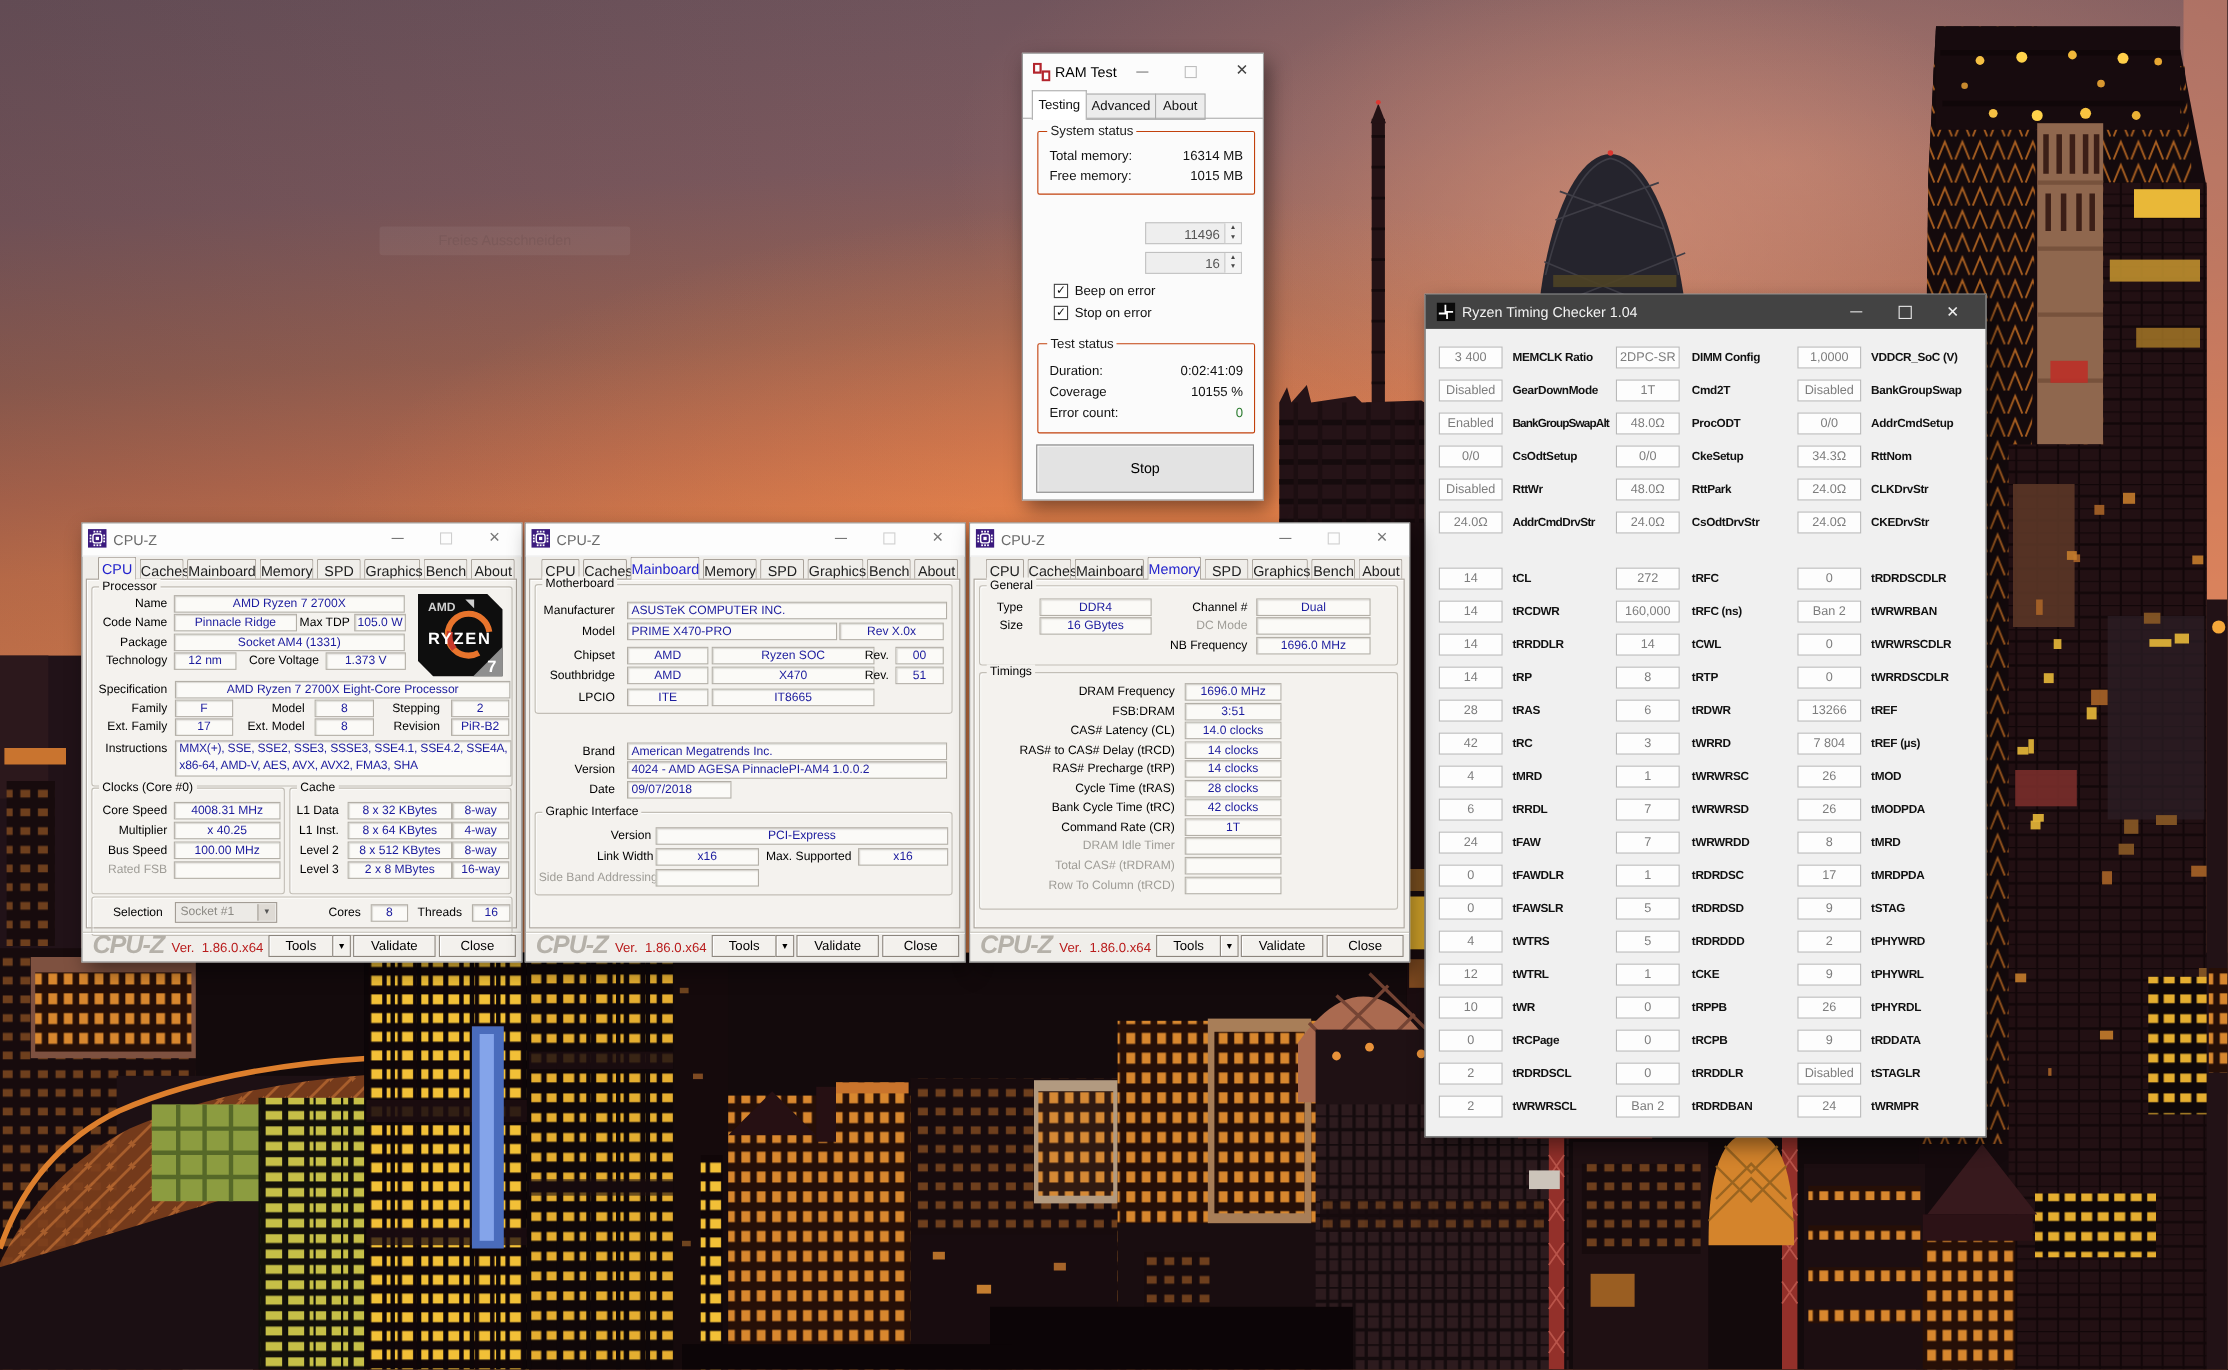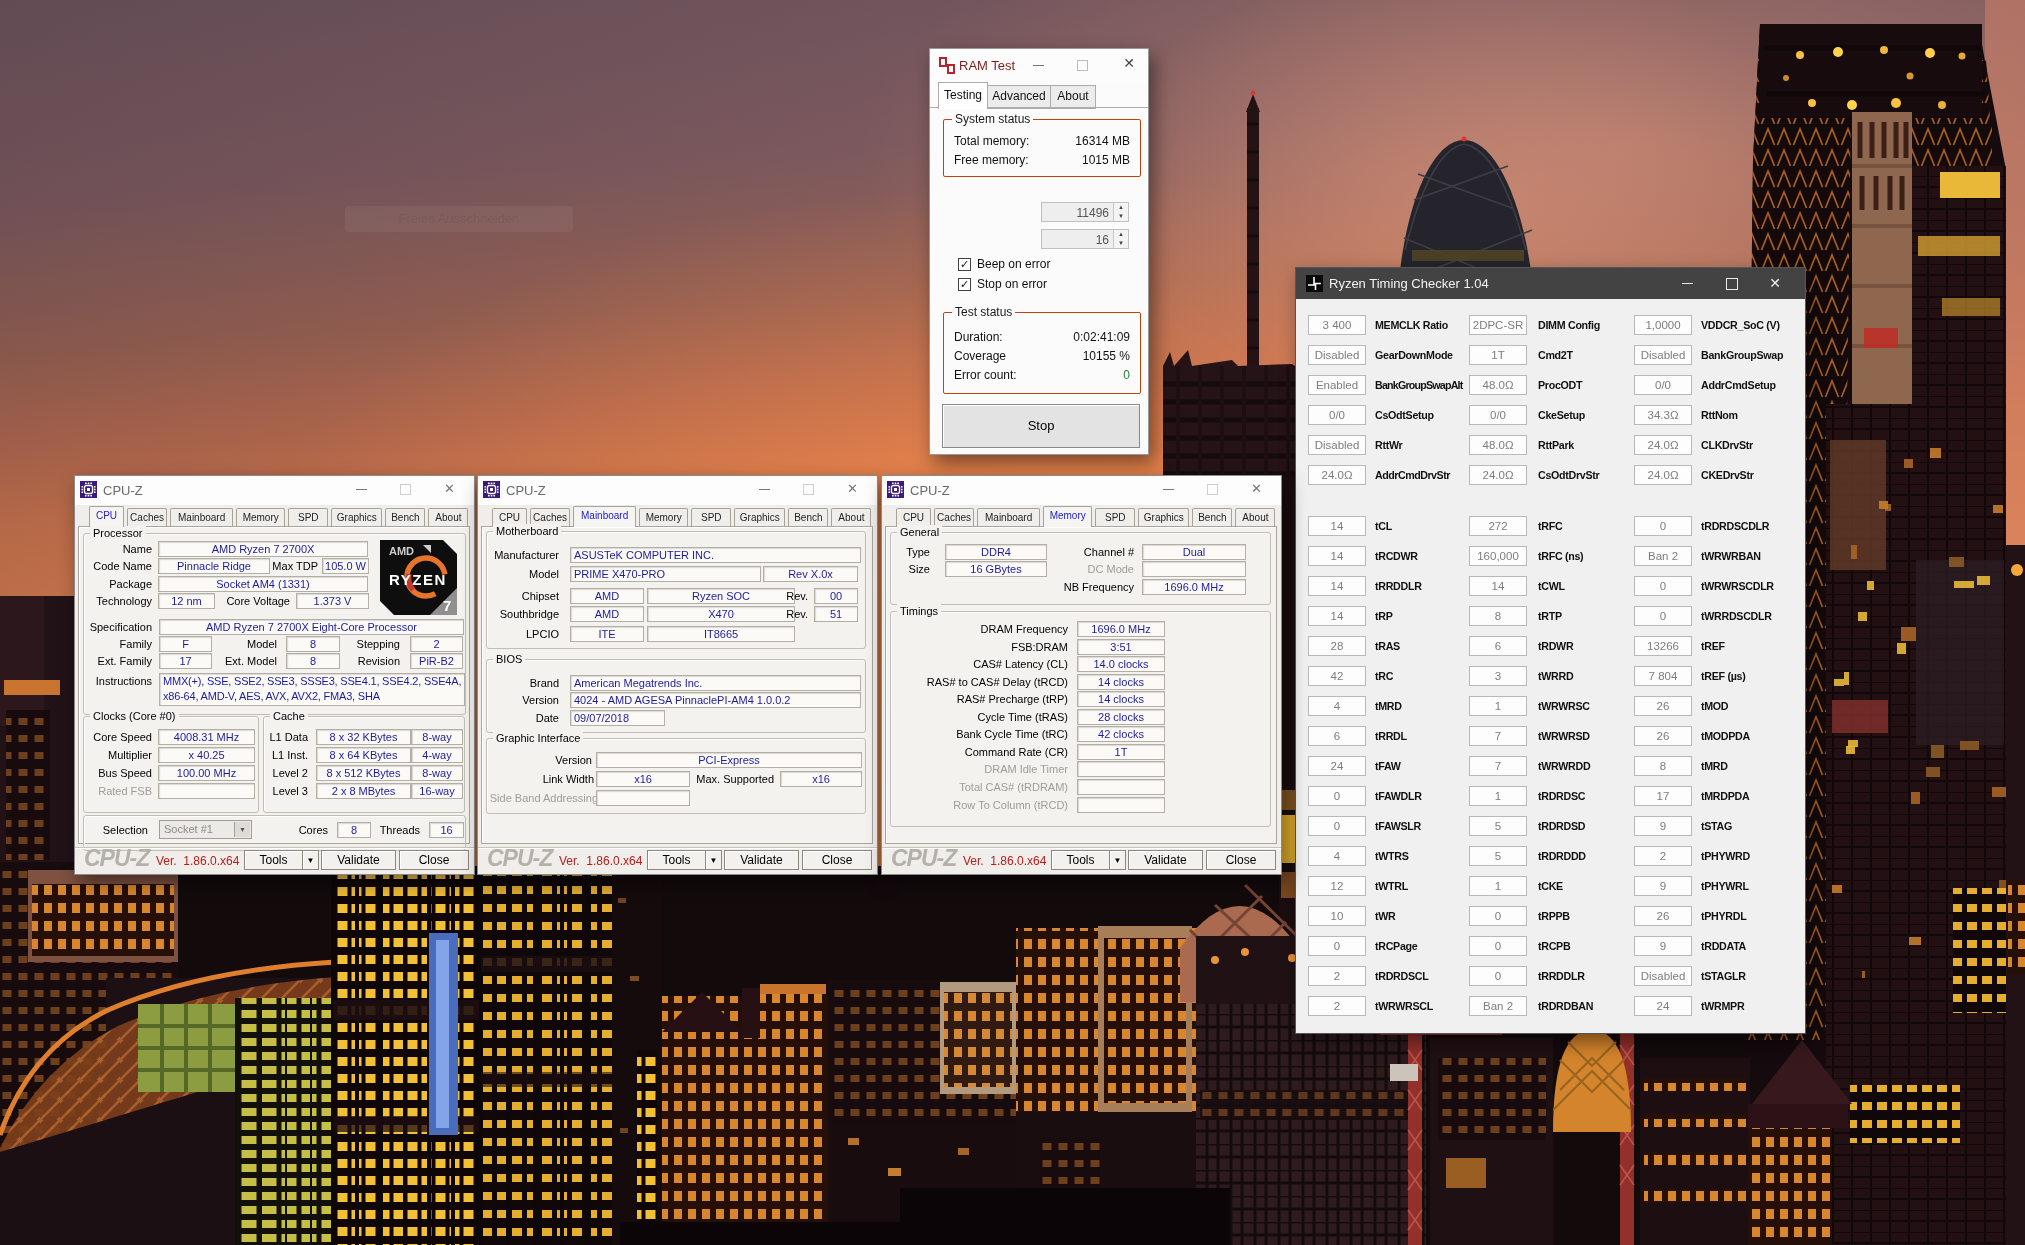--- a/index.html
+++ b/index.html
@@ -5,38 +5,38 @@
 #bg{position:absolute;left:0;top:0;}
 .win{position:absolute;box-sizing:border-box;box-shadow:5px 8px 18px rgba(0,0,0,.45);}
 
 .cpuz{width:401px;height:400px;top:475px;background:#f0eeea;border:1px solid #8a8a8a;font-size:11px;color:#000;}
 .cz-tb{position:absolute;left:0;top:0;right:0;height:29px;background:#fdfdfd;border-bottom:1px solid #ececec;}
 .cz-title{position:absolute;left:28px;top:7px;font-size:13px;color:#6b6b6b;}
 .cz-min{position:absolute;top:13px;width:11px;border-top:1px solid #777;}
 .cz-max{position:absolute;top:8px;width:9px;height:9px;border:1px solid #cfcfcf;}
 .cz-x{position:absolute;top:5px;font-size:13px;color:#777;}
 .cz-tabs{position:absolute;top:30px;left:14px;height:21px;white-space:nowrap;}
-.cz-tabs span{display:inline-block;box-sizing:border-box;height:19px;margin-top:2px;border:1px solid #a9a29a;border-bottom:none;border-radius:2px 2px 0 0;text-align:center;font-size:10px;padding-top:3px;vertical-align:bottom;background:#f0eeea;color:#222;}
+.cz-tabs span{display:inline-block;box-sizing:border-box;height:19px;margin-top:2px;border:1px solid #a9a29a;border-bottom:none;border-radius:2px 2px 0 0;text-align:center;font-size:13px;padding-top:3px;vertical-align:bottom;background:#f0eeea;color:#222;}
 .cz-tabs span.act{height:21px;margin-top:0;background:#f6f4f0;color:#2222cc;z-index:3;position:relative;}
 .cz-page{position:absolute;left:3px;right:4px;top:50px;height:316px;border:1px solid #aaa49c;background:#f4f2ee;box-shadow:1px 1px 0 #fff inset;}
 .grp{position:absolute;border:1px solid #c2beb6;border-radius:3px;box-shadow:1px 1px 0 rgba(255,255,255,.8) inset;}
 .grp>i{position:absolute;top:-8px;left:6px;background:#f4f2ee;font-style:normal;padding:0 3px;line-height:14px;color:#000;}
 .lb{position:absolute;height:16px;line-height:16px;text-align:right;white-space:nowrap;}
 .fb{position:absolute;height:14px;background:#fbfaf7;border:1px solid #b3afa7;box-shadow:inset 1px 1px 1px rgba(120,115,105,.25);color:#1c1c9e;text-align:center;font-size:11px;line-height:14px;white-space:nowrap;}
 .fb.fl{text-align:left;padding-left:3px;}
 .gray{color:#9f9d97;}
 .cz-foot{position:absolute;left:0;right:0;bottom:0;height:26px;border-top:1px solid #c9c5bd;box-shadow:0 1px 0 #fff inset;}
 .cz-logo{position:absolute;left:9px;bottom:2px;font-size:23px;font-weight:bold;font-style:italic;color:#b5b1a9;letter-spacing:-1px;}
 .cz-ver{position:absolute;left:81px;bottom:6px;font-size:12px;color:#b91c1c;}
 .btn{position:absolute;box-sizing:border-box;background:#f3f1ed;border:1px solid #8c867e;box-shadow:1px 1px 0 #fff inset;text-align:center;font-size:12px;color:#000;}
 .cz-btn{bottom:4px;height:20px;line-height:18px;}
 
 #ram{left:929px;top:48px;width:220px;height:407px;background:#fbfbfb;border:1px solid #989898;font-size:12px;color:#111;}
 #ram .tb{position:absolute;left:0;top:0;right:0;height:33px;background:#fcfcfc;}
-#ram .ttl{position:absolute;left:29px;top:9px;font-size:13px;color:#7f1d1d;}
+#ram .ttl{position:absolute;left:29px;top:9px;font-size:13px;color:#000000;}
 .rgrp{position:absolute;border:1px solid #c2410c;border-radius:2px;}
 .rgrp>i{position:absolute;top:-8px;left:8px;background:#fbfbfb;font-style:normal;padding:0 3px;color:#1a1a1a;line-height:14px;font-size:12px;}
 .rrow{position:absolute;left:10px;right:10px;height:15px;line-height:15px;}
 .rrow b{font-weight:normal;}
 .rval{position:absolute;right:0;top:0;}
 .numbox{position:absolute;height:20px;background:#eeeeee;border:1px solid #c0c0c0;line-height:20px;text-align:right;color:#555;box-sizing:border-box;padding-right:19px;}
 .spin{position:absolute;right:0;top:0;width:14px;height:100%;border-left:1px solid #c8c8c8;font-size:6px;color:#444;text-align:center;line-height:9px;background:#f4f4f4;}
 .cb{position:absolute;width:11px;height:11px;border:1px solid #424242;background:#fff;font-size:11px;line-height:11px;text-align:center;color:#111;}
 
 #rtc{left:1295px;top:267px;width:511px;height:767px;background:#f0f0f0;border:1px solid #565656;font-size:12px;}
@@ -635,23 +635,20 @@
   <div class="lb" style="left:300px;width:30px;top:112px">Rev.</div>
   <div class="fb" style="left:336px;width:42px;top:112px">00</div>
   <div class="lb" style="left:0px;width:81px;top:130px">Southbridge</div>
   <div class="fb" style="left:92px;width:72px;top:130px">AMD</div>
   <div class="fb" style="left:169px;width:146px;top:130px">X470</div>
   <div class="lb" style="left:300px;width:30px;top:130px">Rev.</div>
   <div class="fb" style="left:336px;width:42px;top:130px">51</div>
   <div class="lb" style="left:0px;width:81px;top:150px">LPCIO</div>
   <div class="fb" style="left:92px;width:72px;top:150px">ITE</div>
   <div class="fb" style="left:169px;width:146px;top:150px">IT8665</div>
-  <div class="grp" style="left:8px;top:183px;width:378px;height:72px">
-      <i>BIOS</i>
-    </div>
   <div class="lb" style="left:0px;width:81px;top:199px">Brand</div>
   <div class="fb fl" style="left:92px;width:286px;top:199px">American Megatrends Inc.</div>
   <div class="lb" style="left:0px;width:81px;top:216px">Version</div>
   <div class="fb fl" style="left:92px;width:286px;top:216px">4024 - AMD AGESA PinnaclePI-AM4 1.0.0.2</div>
   <div class="lb" style="left:0px;width:81px;top:234px">Date</div>
   <div class="fb fl" style="left:92px;width:90px;top:234px">09/07/2018</div>
   <div class="grp" style="left:8px;top:262px;width:378px;height:74px">
       <i>Graphic Interface</i>
     </div>
   <div class="lb" style="left:30px;width:84px;top:276px">Version</div>

